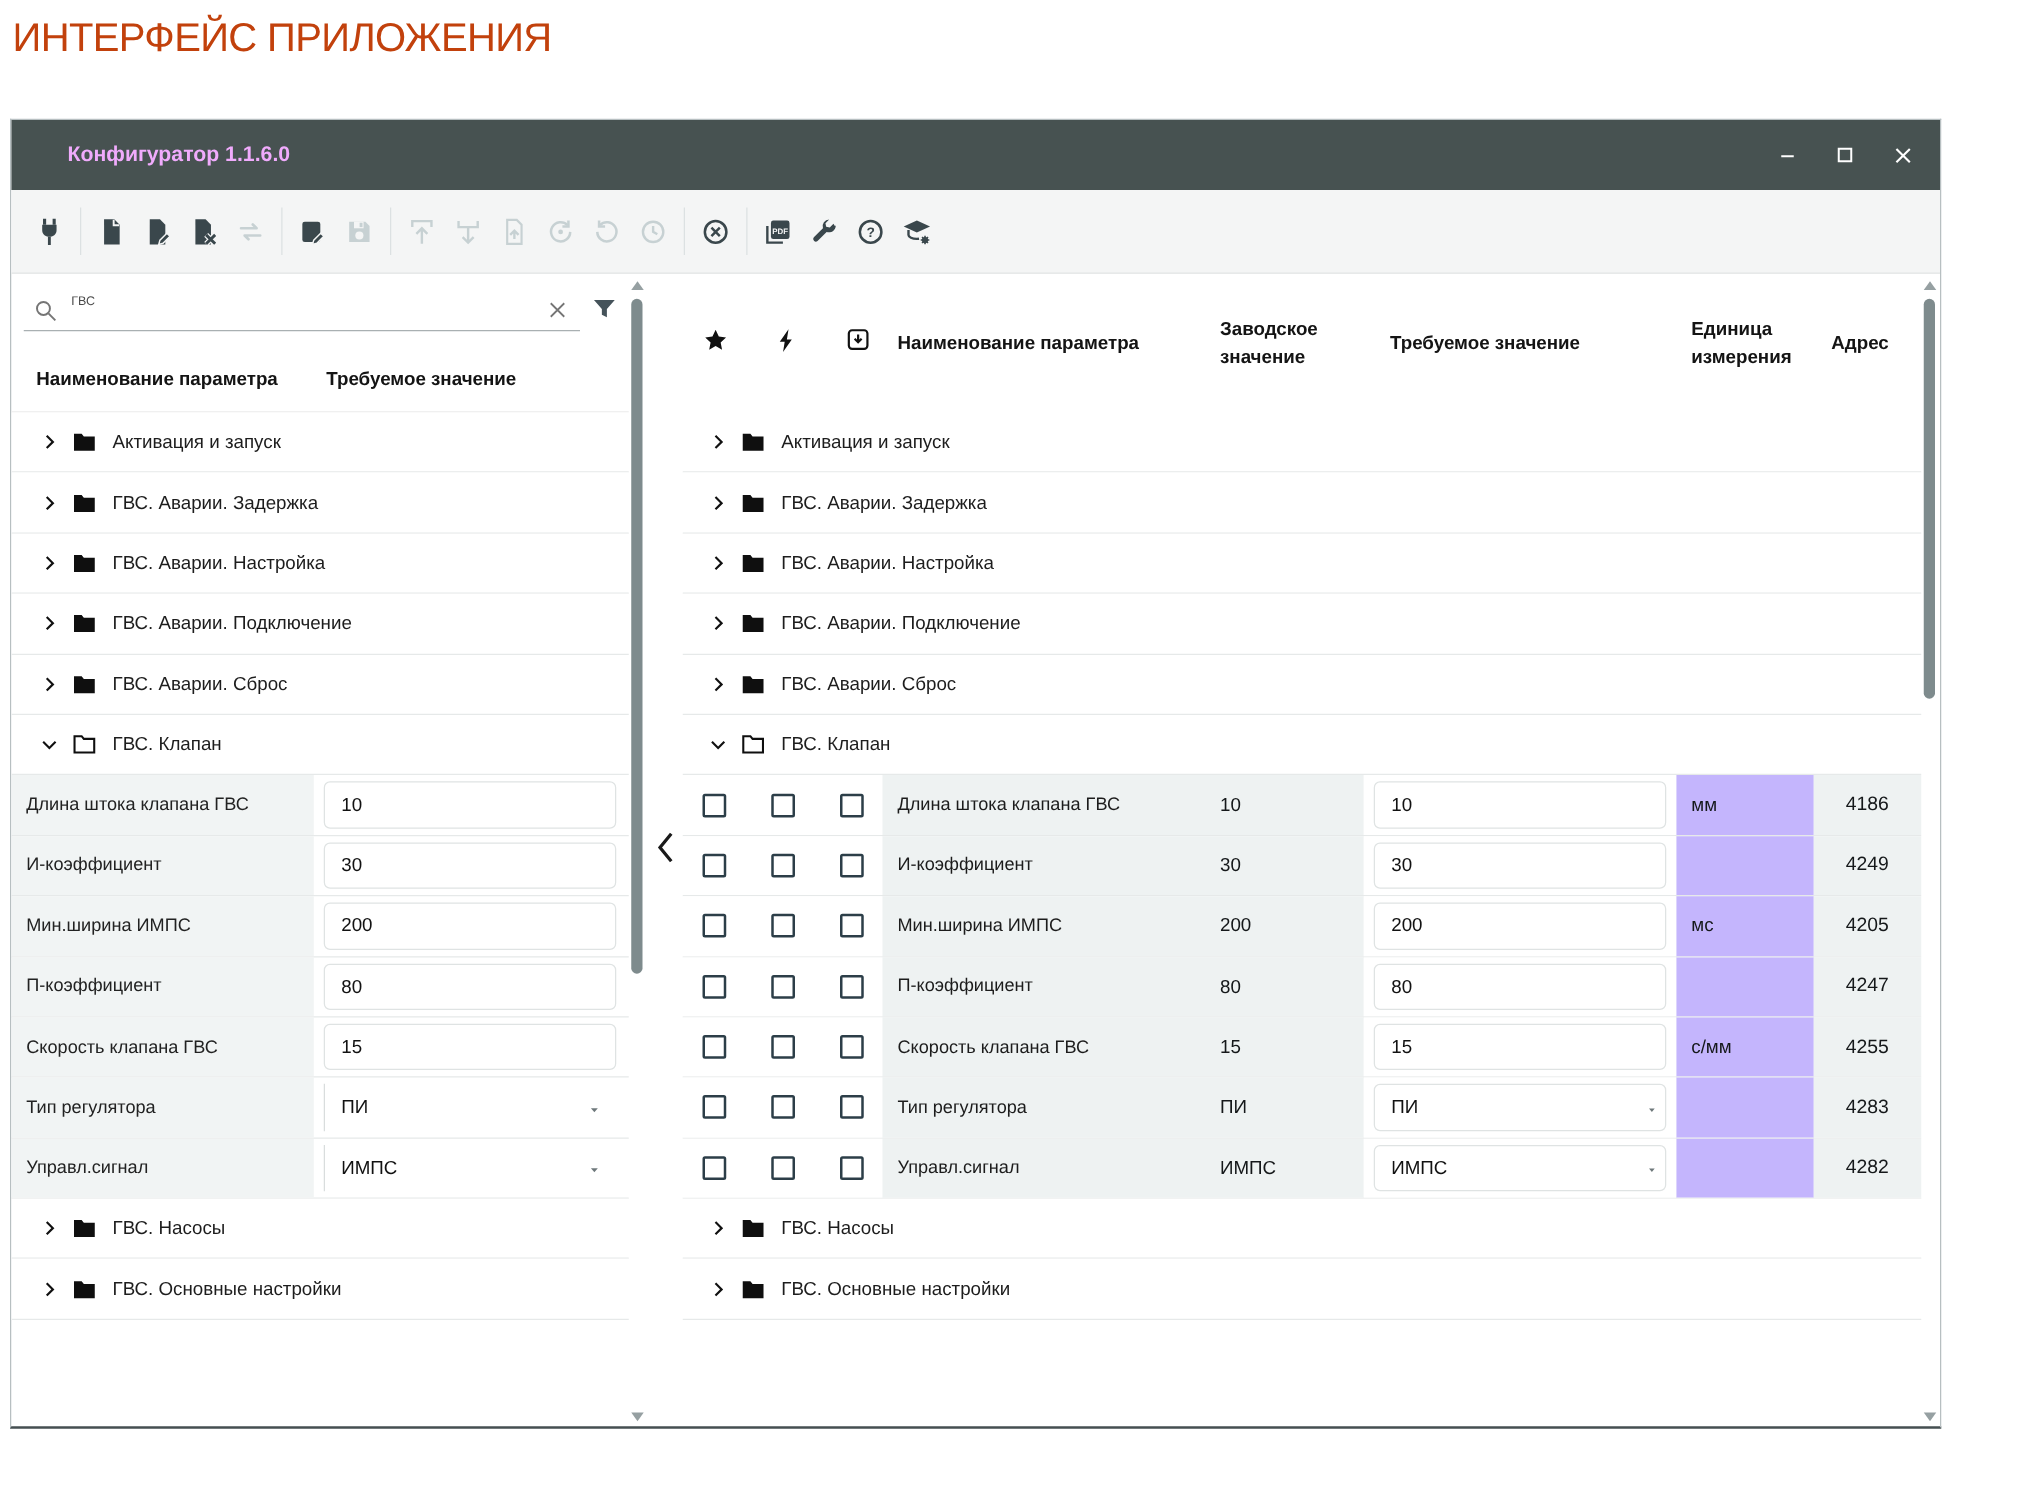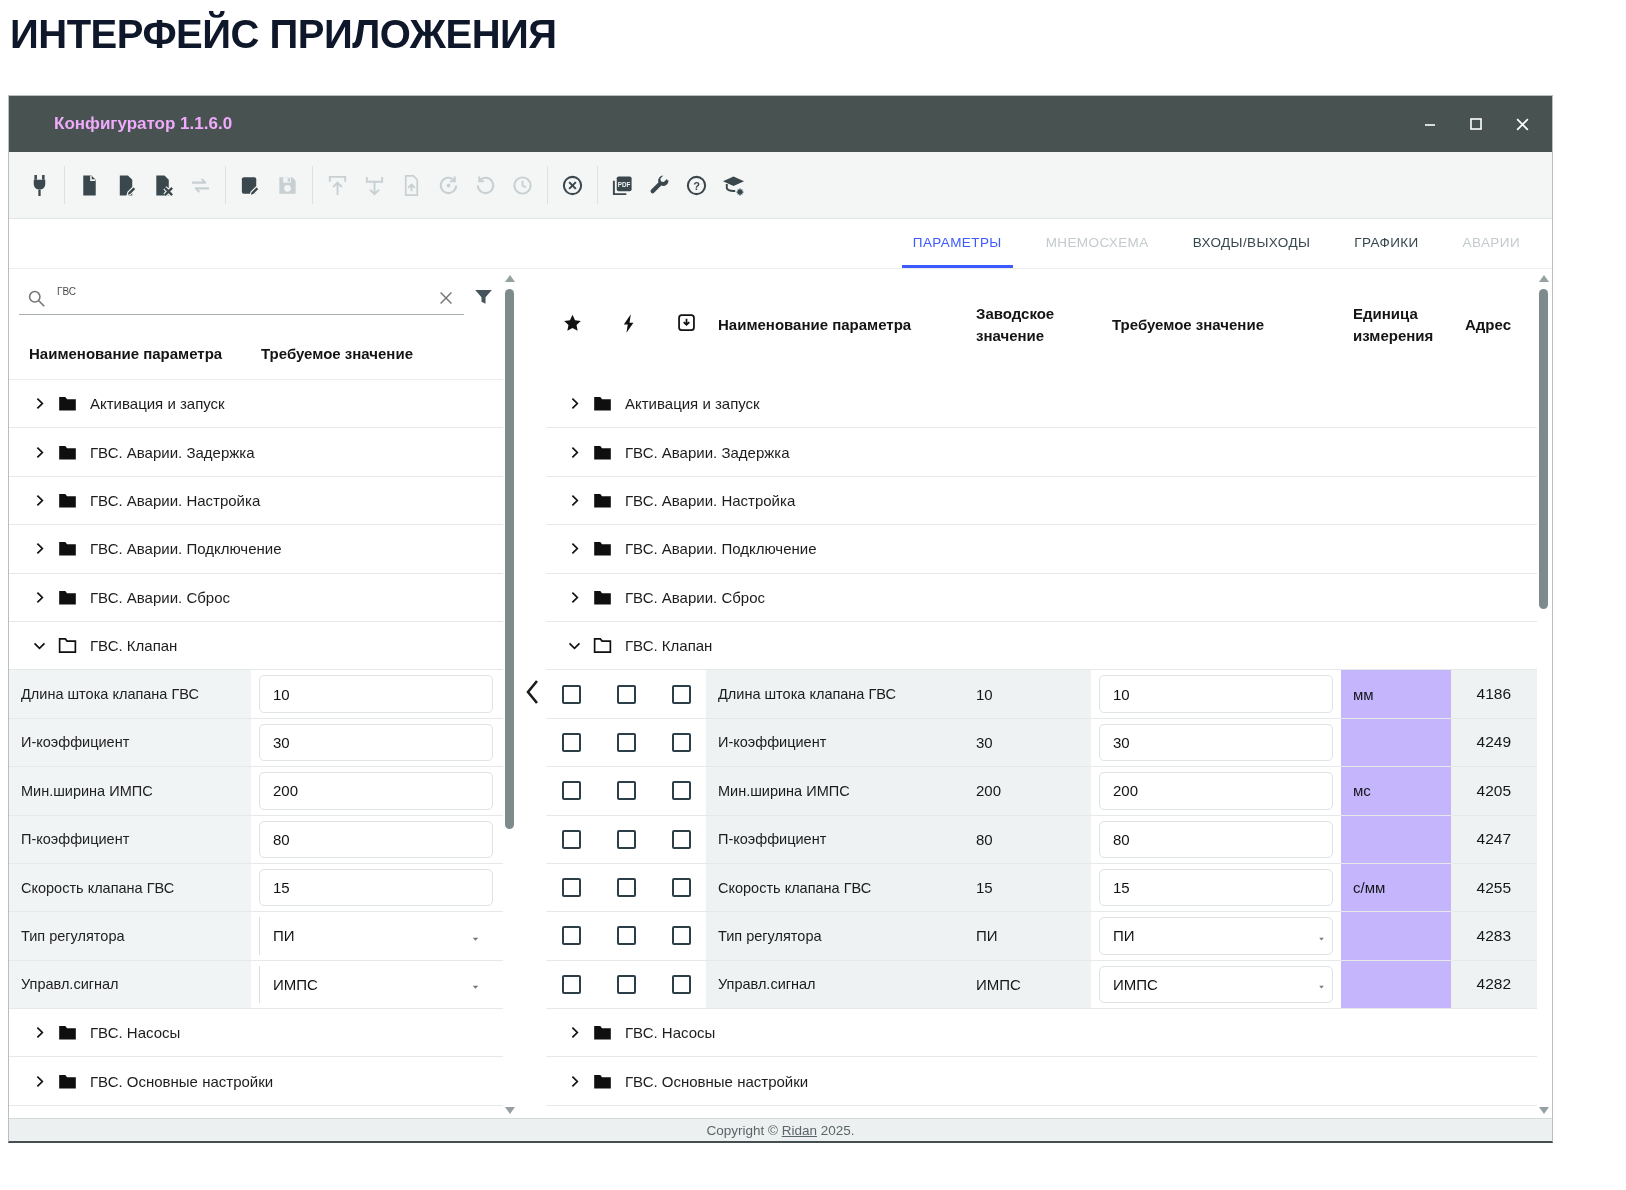--- a/index.html
+++ b/index.html
@@ -1,19 +1,19 @@
 <!DOCTYPE html>
 <html><head>
 <meta charset="utf-8">
 <style>
   * { box-sizing: border-box; margin: 0; padding: 0; }
   html,body { width:1626px; height:1190px; background:#fff;
     font-family:"Liberation Sans","DejaVu Sans",sans-serif; }
-  .page-title { position:absolute; left:10px; top:12px; font-size:40px; font-weight:700;
-    color:#0f172a; letter-spacing:-0.5px; }
+  .page-title { position:absolute; left:10px; top:12px; font-size:32px; font-weight:400;
+    color:#c2410c; letter-spacing:-0.5px; }
   .window { position:absolute; left:8px; top:95px; width:1545px; height:1048px;
     border:1px solid #b7bfc1; border-bottom:2px solid #454f51; background:#fff;
     display:flex; flex-direction:column; overflow:hidden; }
 
   
   .titlebar { height:56px; background:#475251; display:flex; align-items:center; flex:0 0 auto; }
   .logo { width:202px; height:56px; background:#e30613; display:flex; align-items:center;
     justify-content:center; gap:8px; flex:0 0 auto; }
   .brand { color:#fff; font-size:29px; font-weight:700; letter-spacing:1px; line-height:1; }
   .brand sup { font-size:9px; vertical-align:top; position:relative; top:2px; }
@@ -275,27 +275,20 @@
       <svg viewBox="0 0 24 24">
           <path d="M12 2.5L1 7.5l11 5 11-5z" fill="currentColor"></path>
           <path d="M5 10.5v4.2c0 1.7 3.1 3.1 7 3.1.6 0 1.2 0 1.8-.1" fill="none" stroke="currentColor" stroke-width="2"></path>
           <circle cx="18.8" cy="18.8" r="2.6" fill="currentColor"></circle>
           <path d="M18.8 15.2v7.2M15.2 18.8h7.2M16.3 16.3l5 5M21.3 16.3l-5 5" stroke="currentColor" stroke-width="1.3"></path>
         </svg>
     </span>
   </div>
 
 
-  <div class="tabbar">
-    <span class="tab active">ПАРАМЕТРЫ</span>
-    <span class="tab disabled">МНЕМОСХЕМА</span>
-    <span class="tab">ВХОДЫ/ВЫХОДЫ</span>
-    <span class="tab">ГРАФИКИ</span>
-    <span class="tab disabled">АВАРИИ</span>
-  </div>
 
   <div class="main">
 
     <div class="lpanel">
       <div class="lcontent">
 
         <div class="searchrow">
           <span class="search-mag">
             <svg viewBox="0 0 22 22">
                 <circle cx="9" cy="9" r="6" fill="none" stroke="currentColor" stroke-width="1.8"></circle>
@@ -685,18 +678,13 @@
       </div>
 
       <div class="sbar">
         <span class="sb-up"></span>
         <span class="sb-thumb"></span>
         <span class="sb-dn"></span>
       </div>
     </div>
   </div>
 
-  <div class="footer">
-    <span>
-      <span>Copyright © </span><a href="#">Ridan</a><span> 2025.</span>
-    </span>
-  </div>
 </div>
 
 </body></html>

